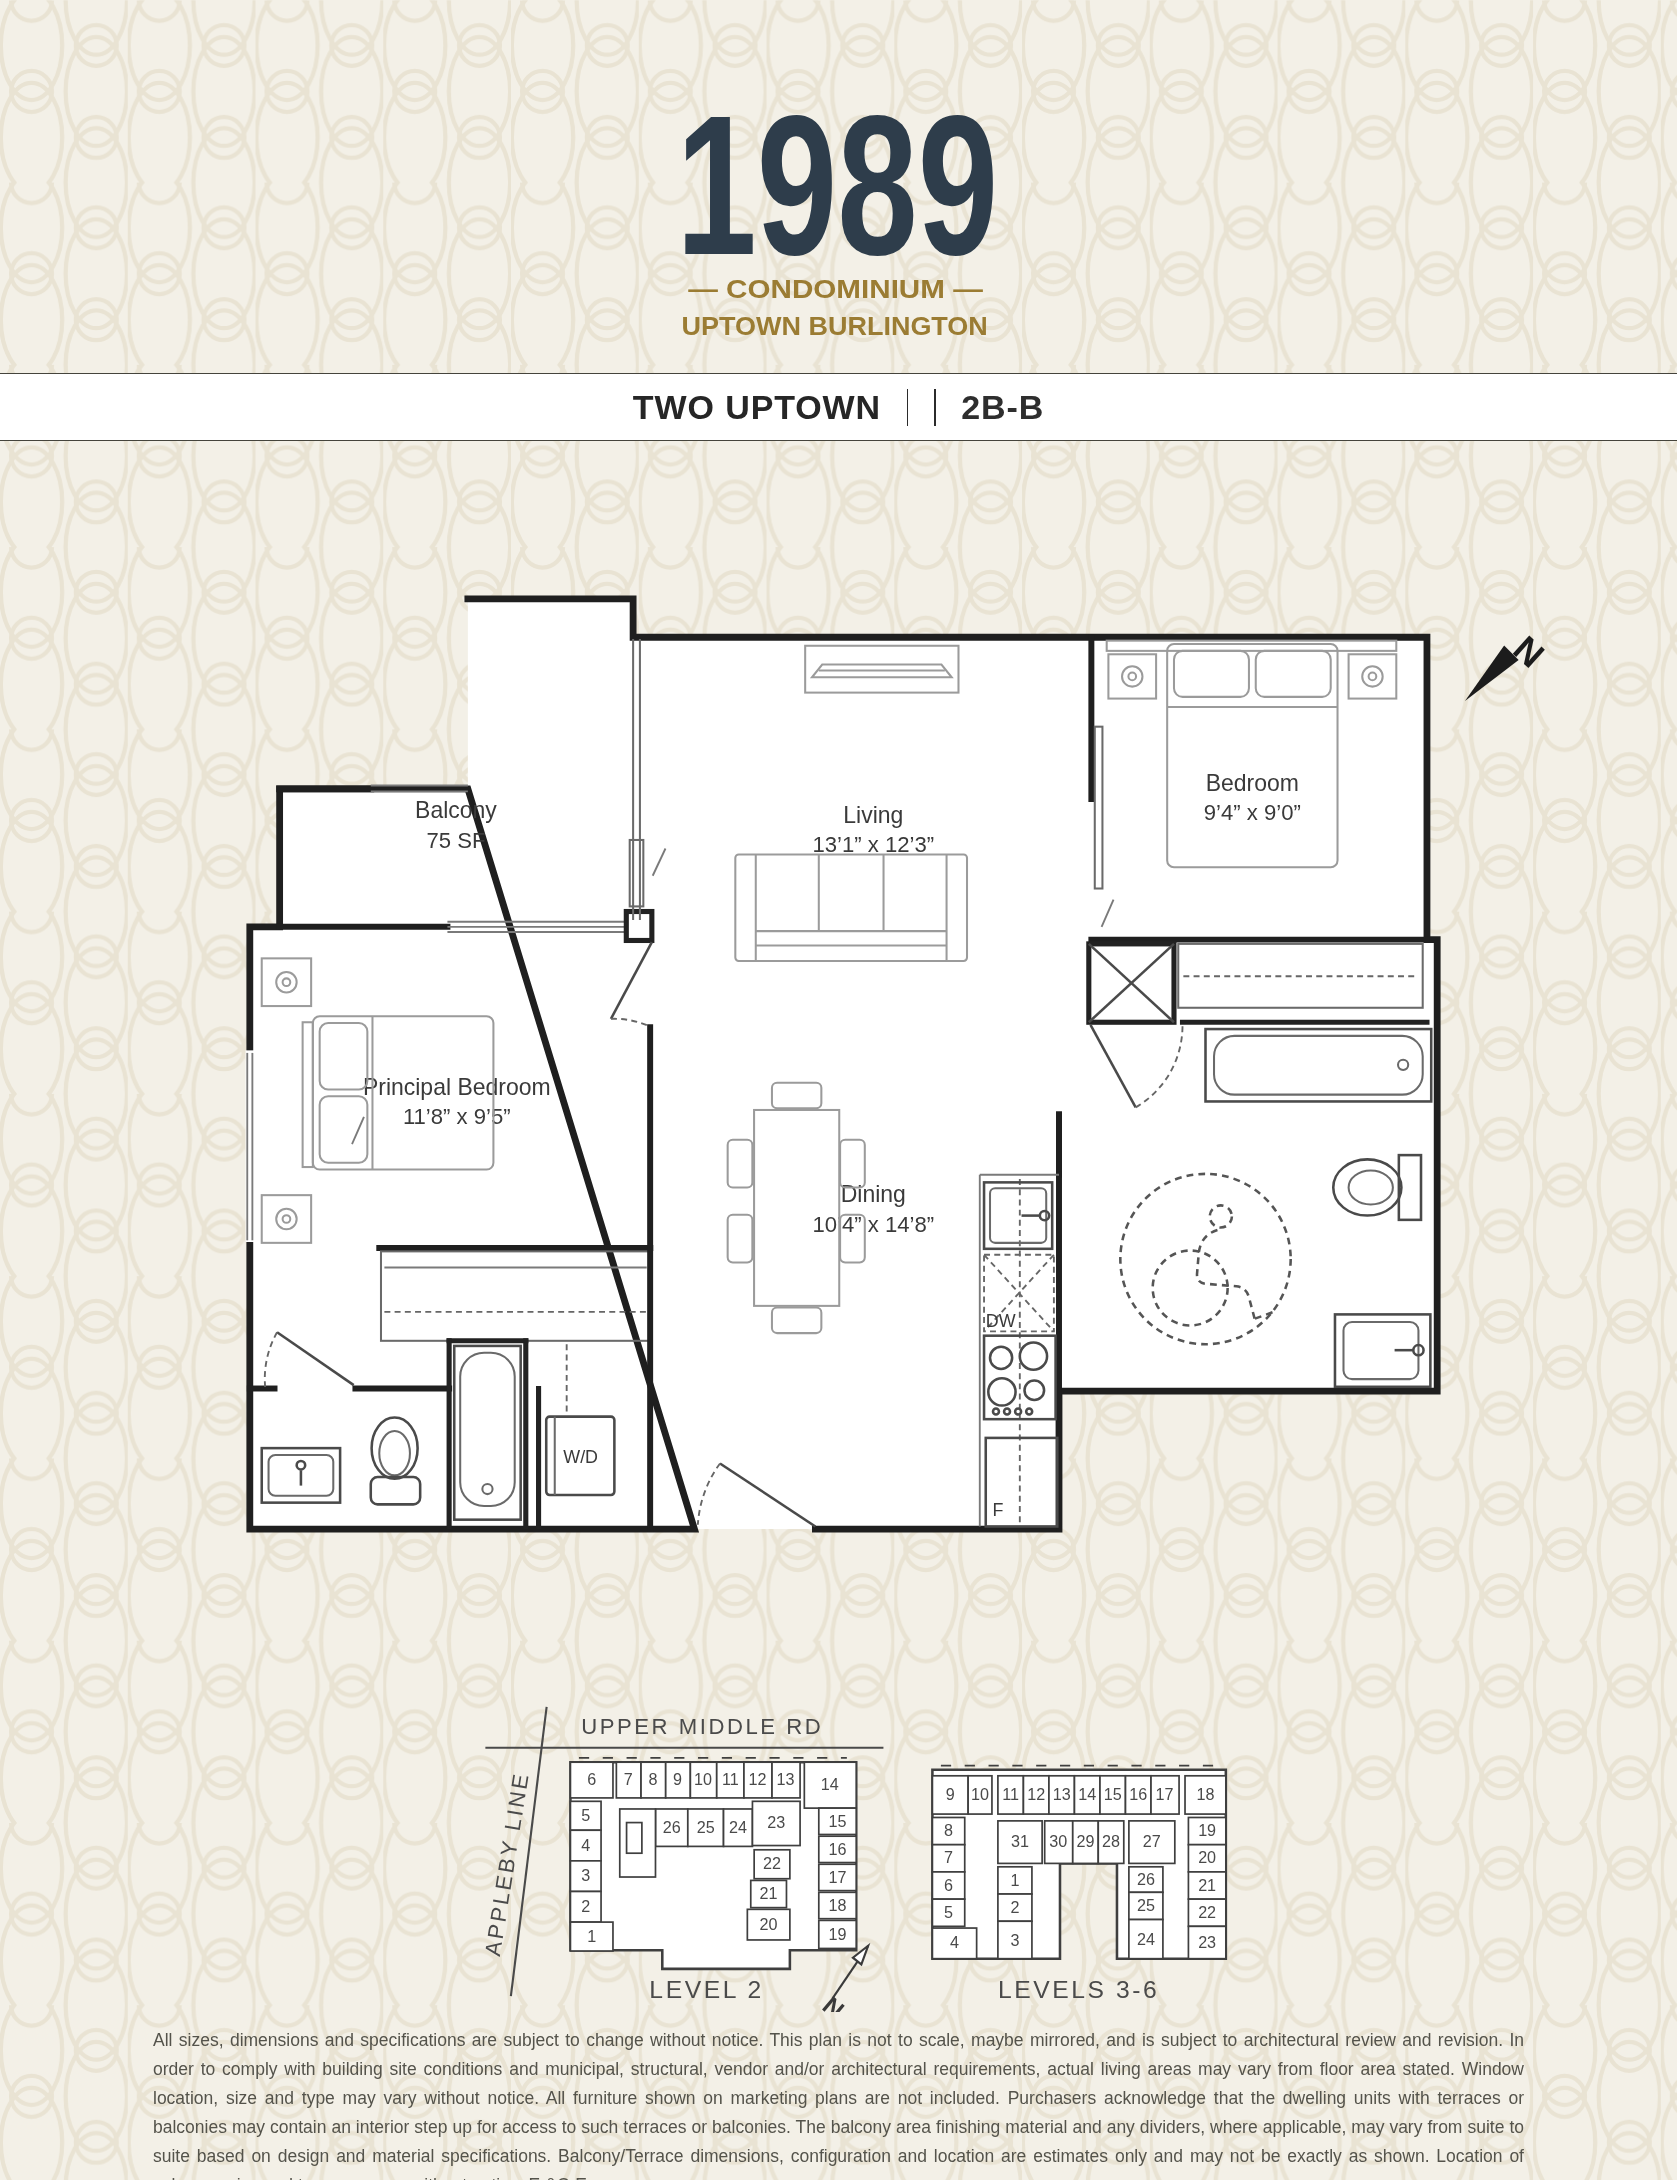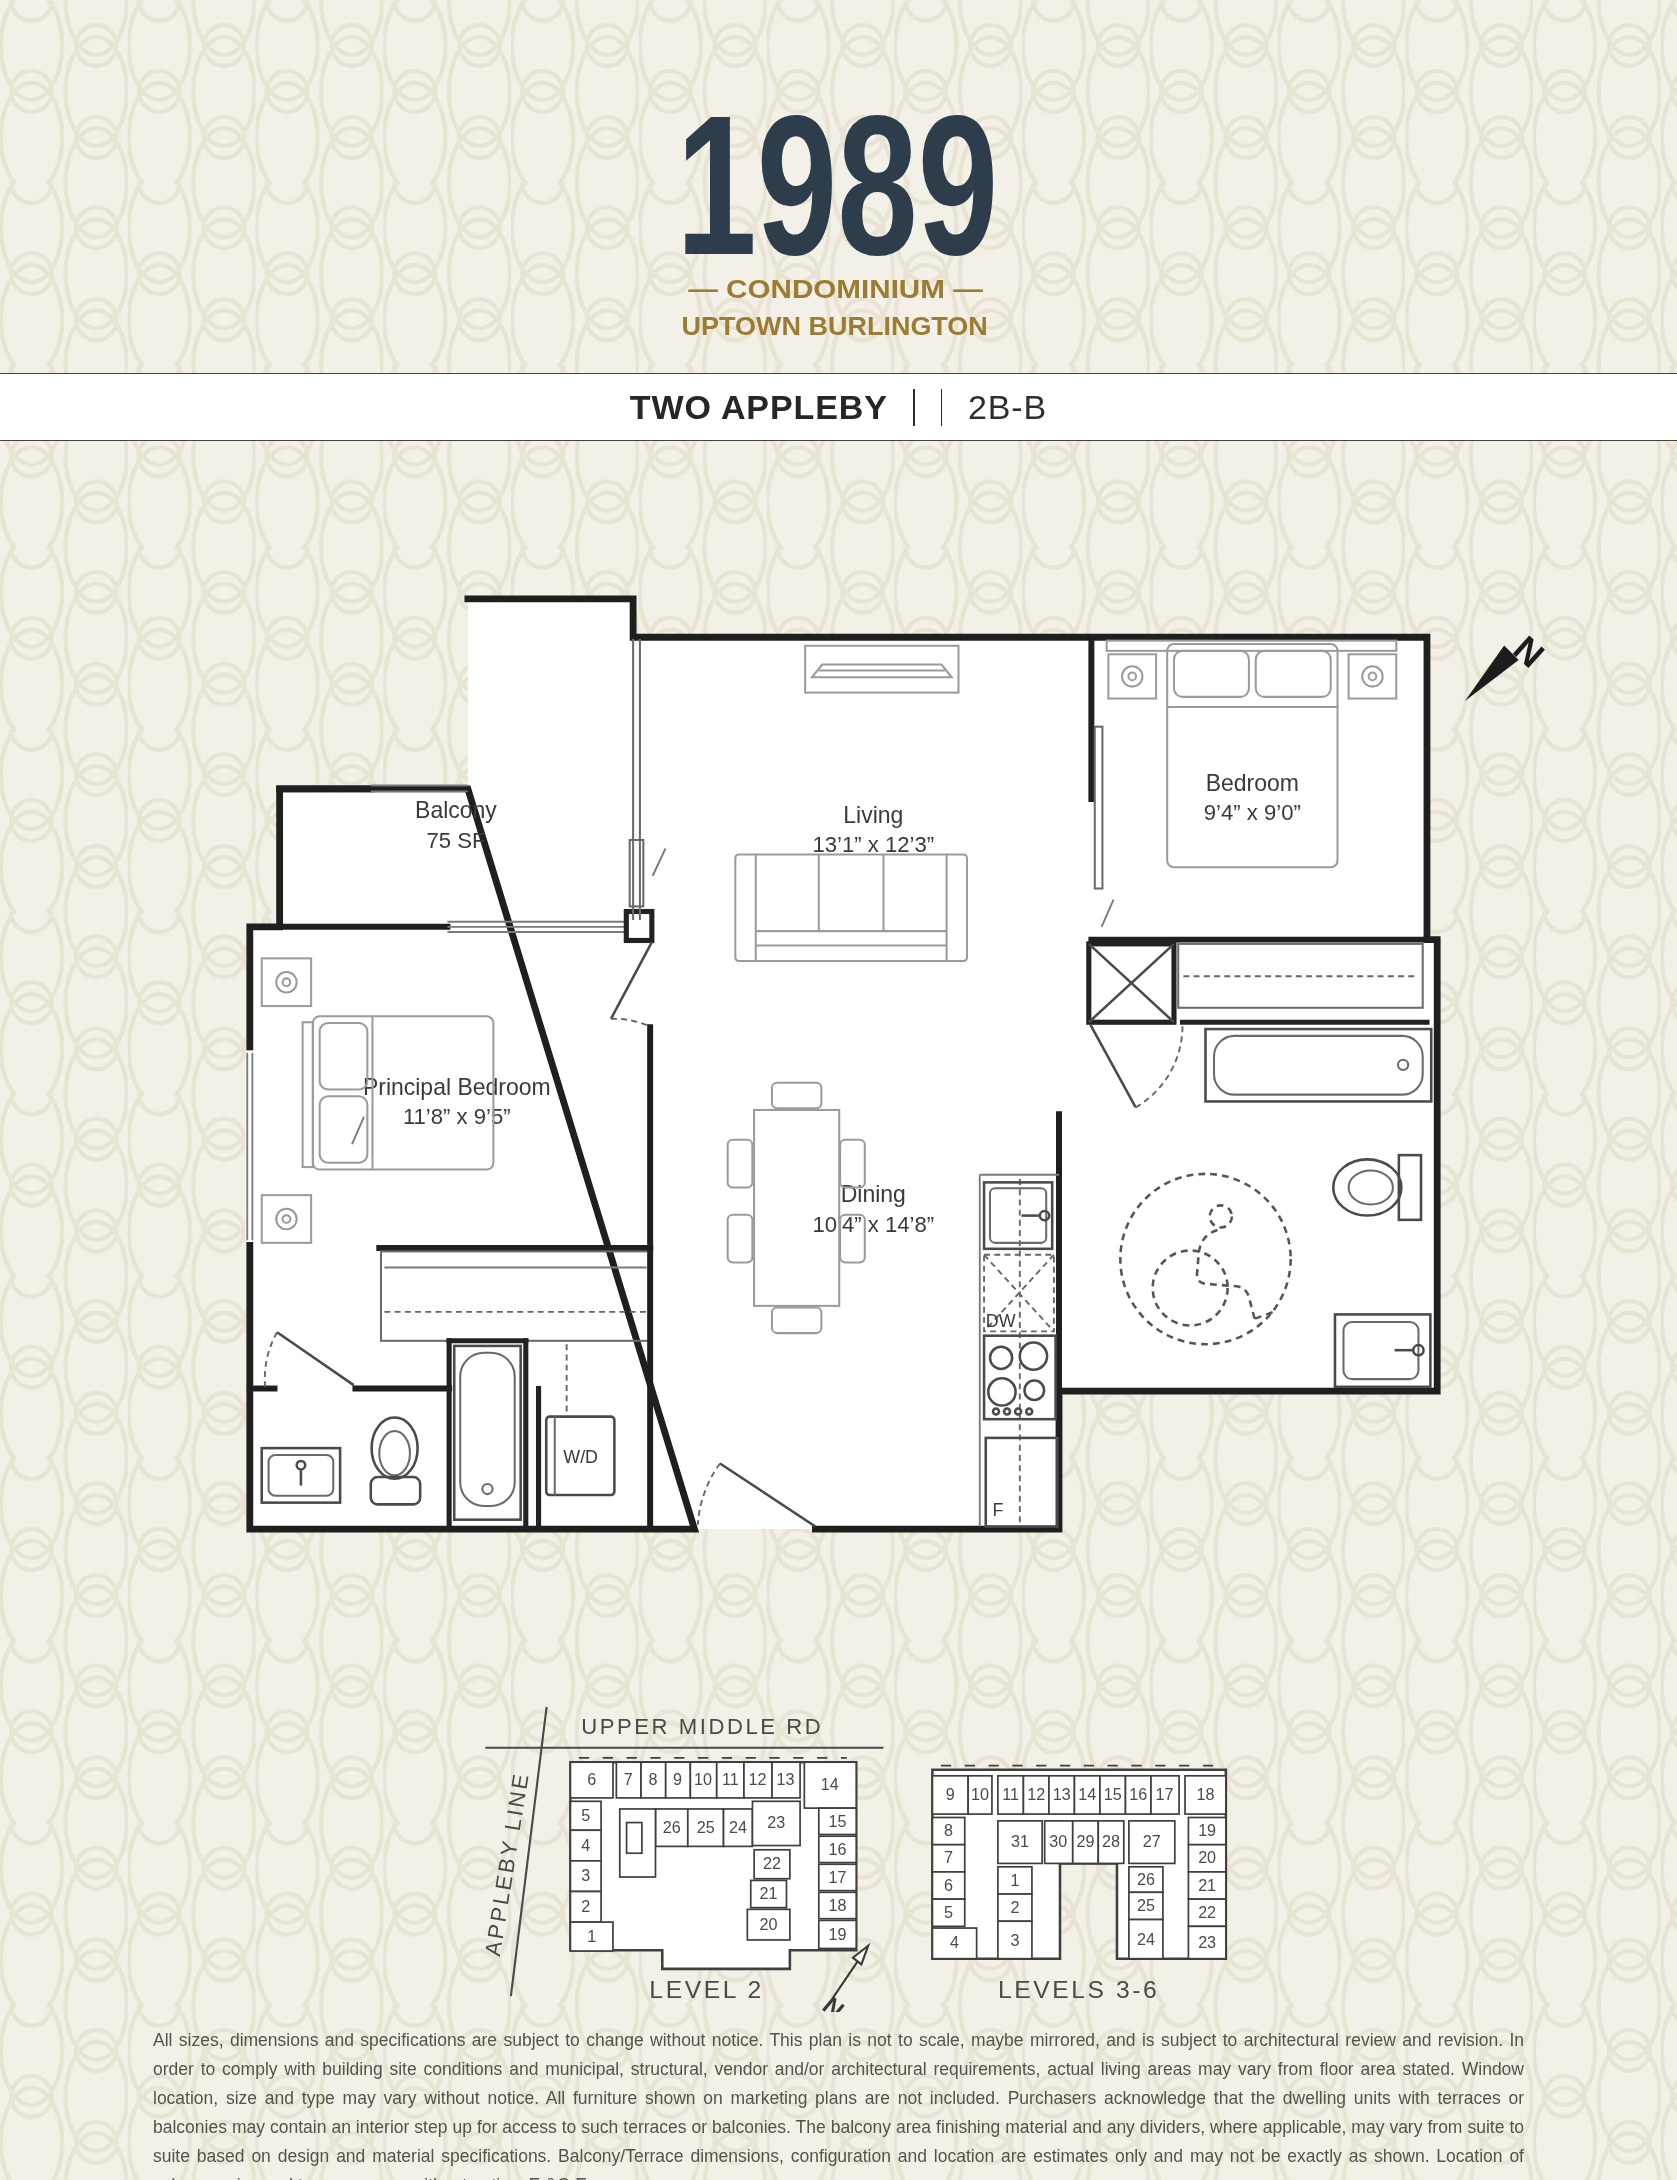--- a/index.html
+++ b/index.html
@@ -4,21 +4,21 @@
 <style>
   html,body{margin:0;padding:0;}
   body{width:1677px;height:2181px;position:relative;background:#f3f0e7;
        font-family:"Liberation Sans","DejaVu Sans",sans-serif;overflow:hidden;}
   .abs{position:absolute;}
   
   #title-bar{left:0;top:373px;width:1677px;height:66px;background:#ffffff;
     border-top:1.7px solid #45443c;border-bottom:1.7px solid #45443c;
     display:flex;align-items:center;justify-content:center;gap:25.6px;}
   #title-bar .t{font-size:34px;font-weight:bold;color:#262626;letter-spacing:0.9px;}
-  #title-bar .t.light{font-weight:normal;color:#2e2e2e;}
+  #title-bar .t.light{font-weight:bold;color:#2e2e2e;}
   #title-bar .sep{width:1.7px;height:37px;background:#2b2b2b;}
   
   svg text{font-family:"Liberation Sans","DejaVu Sans",sans-serif;}
   .w8{stroke:#1f1f1f;stroke-width:8;fill:none;stroke-linecap:square;}
   .w7{stroke:#1f1f1f;stroke-width:7;fill:none;stroke-linecap:square;}
   .w6{stroke:#222;stroke-width:6;fill:none;stroke-linecap:square;}
   .fix{stroke:#4a4a4a;stroke-width:3;fill:none;}
   .fix2{stroke:#6a6a6a;stroke-width:2.4;fill:none;}
   .furn{stroke:#9b9b9b;stroke-width:2.4;fill:none;}
   .thin{stroke:#7a7a7a;stroke-width:2.2;fill:none;}
@@ -60,21 +60,21 @@
   <rect x="0" y="0" width="1969" height="2560" fill="url(#rings)"></rect>
 </svg>
 
 <svg class="abs" style="left:0;top:0" width="1677" height="366" viewBox="0 0 1969 430">
   <text x="983" y="299" text-anchor="middle" font-size="233" font-weight="bold" fill="#2e3d4b" textLength="378" lengthAdjust="spacingAndGlyphs">1989</text>
   <text x="981" y="350" text-anchor="middle" font-size="30" font-weight="bold" fill="#9b7c33" textLength="346" lengthAdjust="spacingAndGlyphs">— CONDOMINIUM —</text>
   <text x="980" y="394" text-anchor="middle" font-size="31" font-weight="bold" fill="#9b7c33" textLength="360" lengthAdjust="spacingAndGlyphs">UPTOWN BURLINGTON</text>
 </svg>
 
 <div class="abs" id="title-bar">
-  <span class="t">TWO APPLEBY</span>
+  <span class="t">TWO UPTOWN</span>
   <span class="sep"></span>
   <span class="sep"></span>
   <span class="t light">2B-B</span>
 </div>
 
 <svg class="abs" style="left:243px;top:586px" width="1201" height="950" viewBox="0 0 1410 1115">
 
   <path fill="#ffffff" d="M264,15 H458 V60 H1390 V415 H1402 V945 H958 V1107 H8 V400 H43 V238 H264 Z"></path>
 
   <path class="w8" d="M264,15 H458 V60 H1390 V415 H1402 V945 H958 V1107 H672 M530,1107 H8 V400 H43 V238 H264 Z"></path>

